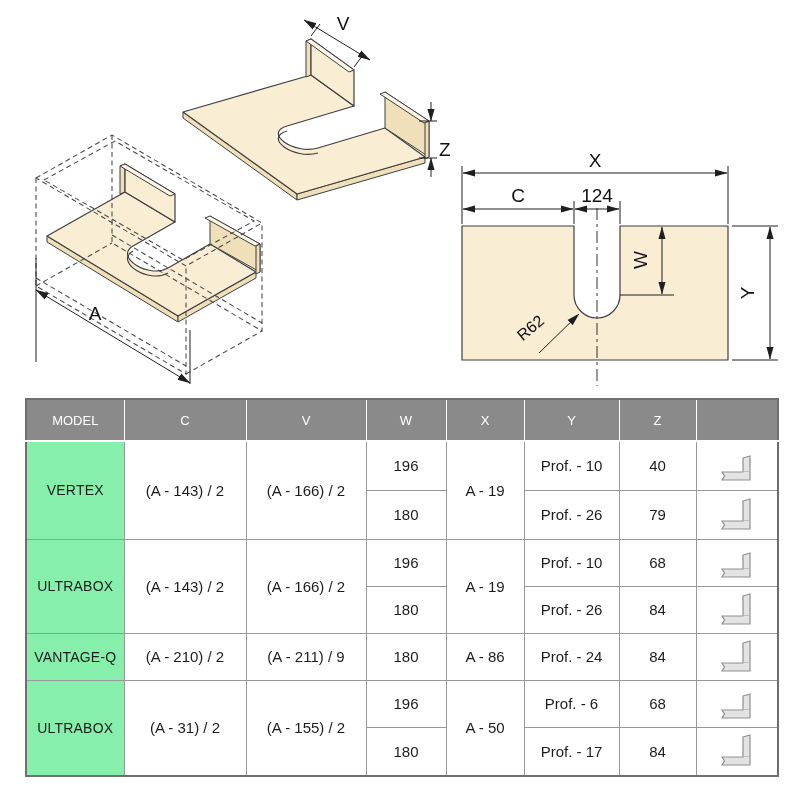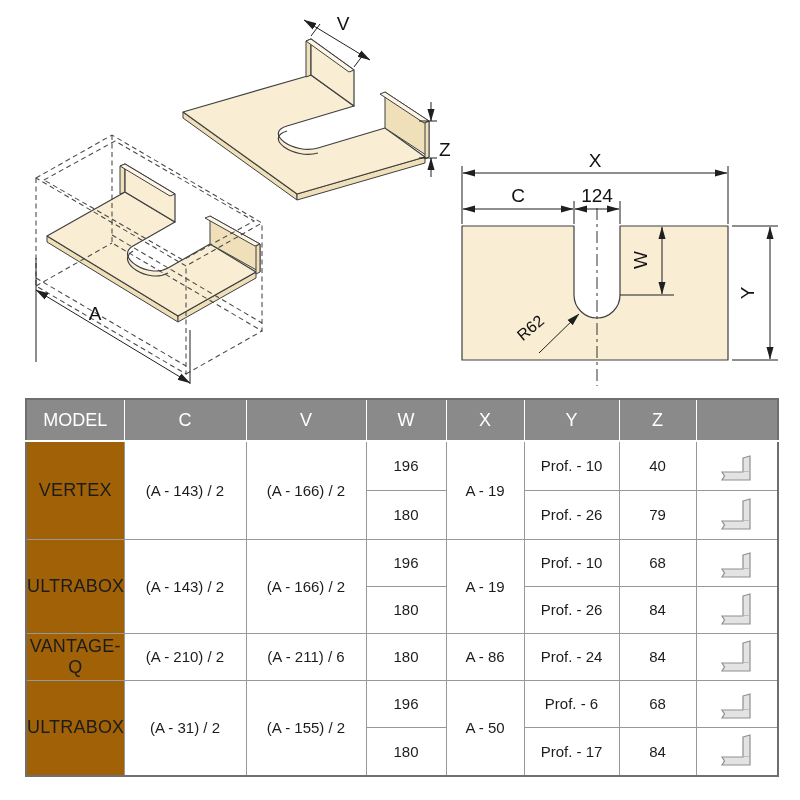--- a/index.html
+++ b/index.html
@@ -2,25 +2,25 @@
 <html><head>
 <meta charset="utf-8">
 <style>
   html,body{margin:0;padding:0;}
   body{font-family:"Liberation Sans",sans-serif;background:#ffffff;}
   .page{position:relative;width:800px;height:800px;background:#ffffff;overflow:hidden;}
   .fig{position:absolute;}
   
   .spec-table{position:absolute;left:25px;top:398px;border-collapse:collapse;table-layout:fixed;
               width:752px;border:2px solid #6f6f6f;background:#fff;}
-  .spec-table th{background:#8a8a8a;color:#ffffff;font-weight:normal;font-size:18px;
+  .spec-table th{background:#8a8a8a;color:#ffffff;font-weight:normal;font-size:13px;
                  border:1px solid #ffffff;border-bottom:2px solid #ffffff;height:38px;text-align:center;}
   .spec-table td{border:1px solid #989898;text-align:center;vertical-align:middle;
                  font-size:15px;color:#1c1c1c;background:#ffffff;padding:0;}
-  .spec-table td.model{background:#a16207;font-size:18px;letter-spacing:.2px;}
+  .spec-table td.model{background:#86efac;font-size:14px;letter-spacing:.2px;}
   .r-tall{height:49px;}
   .r-mid{height:47px;}
   .icon-cell svg{display:block;margin:0 auto;}
   
   .edge{fill:none;stroke:#3f3f3f;stroke-width:1.2;stroke-linejoin:round;}
   .facetop{fill:#f9eed4;stroke:#3f3f3f;stroke-width:1.2;stroke-linejoin:round;}
   .faceside{fill:#efe0ba;stroke:#3f3f3f;stroke-width:1;stroke-linejoin:round;}
   .facelite{fill:#fdf6e6;stroke:#3f3f3f;stroke-width:1;stroke-linejoin:round;}
   .dash{fill:none;stroke:#474747;stroke-width:1.05;stroke-dasharray:5 3.5;}
   .dim{fill:none;stroke:#1f1f1f;stroke-width:1;}
@@ -242,21 +242,21 @@
         <td class="icon-cell">
           <svg width="36" height="34">
               <use href="#lp-lg"></use>
             </svg>
           </td>
       </tr>
 
       <tr class="r-mid">
         <td class="model">VANTAGE-Q</td>
         <td>(A - 210) / 2</td>
-        <td>(A - 211) / 6</td>
+        <td>(A - 211) / 9</td>
         <td>180</td>
         <td>A - 86</td>
         <td>Prof. - 24</td>
         <td>84</td>
         <td class="icon-cell">
           <svg width="36" height="34">
               <use href="#lp-lg"></use>
             </svg>
           </td>
       </tr>

